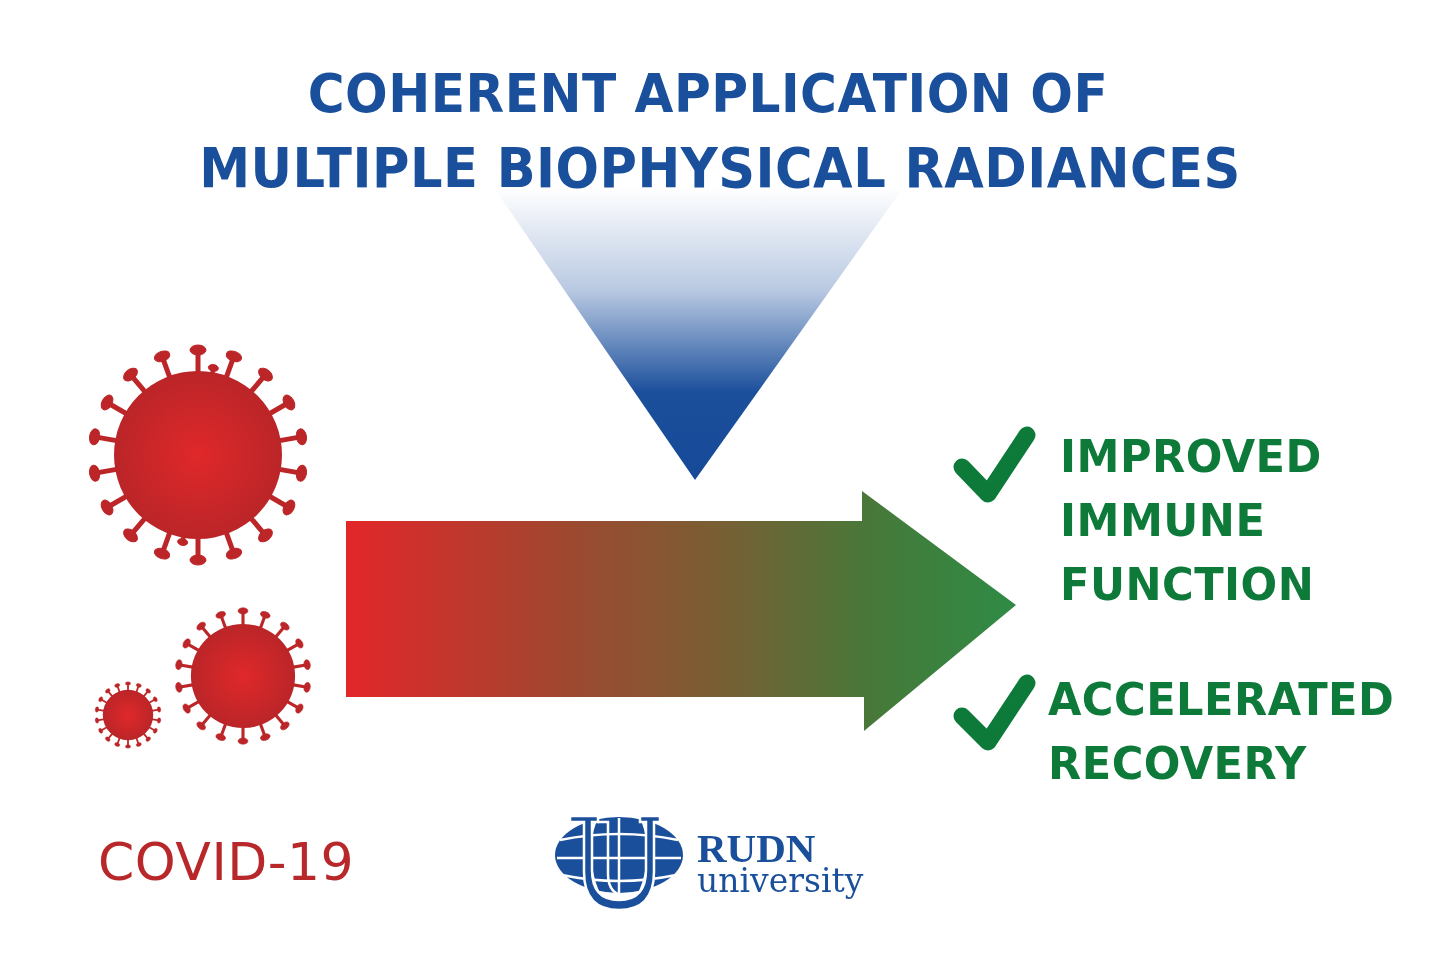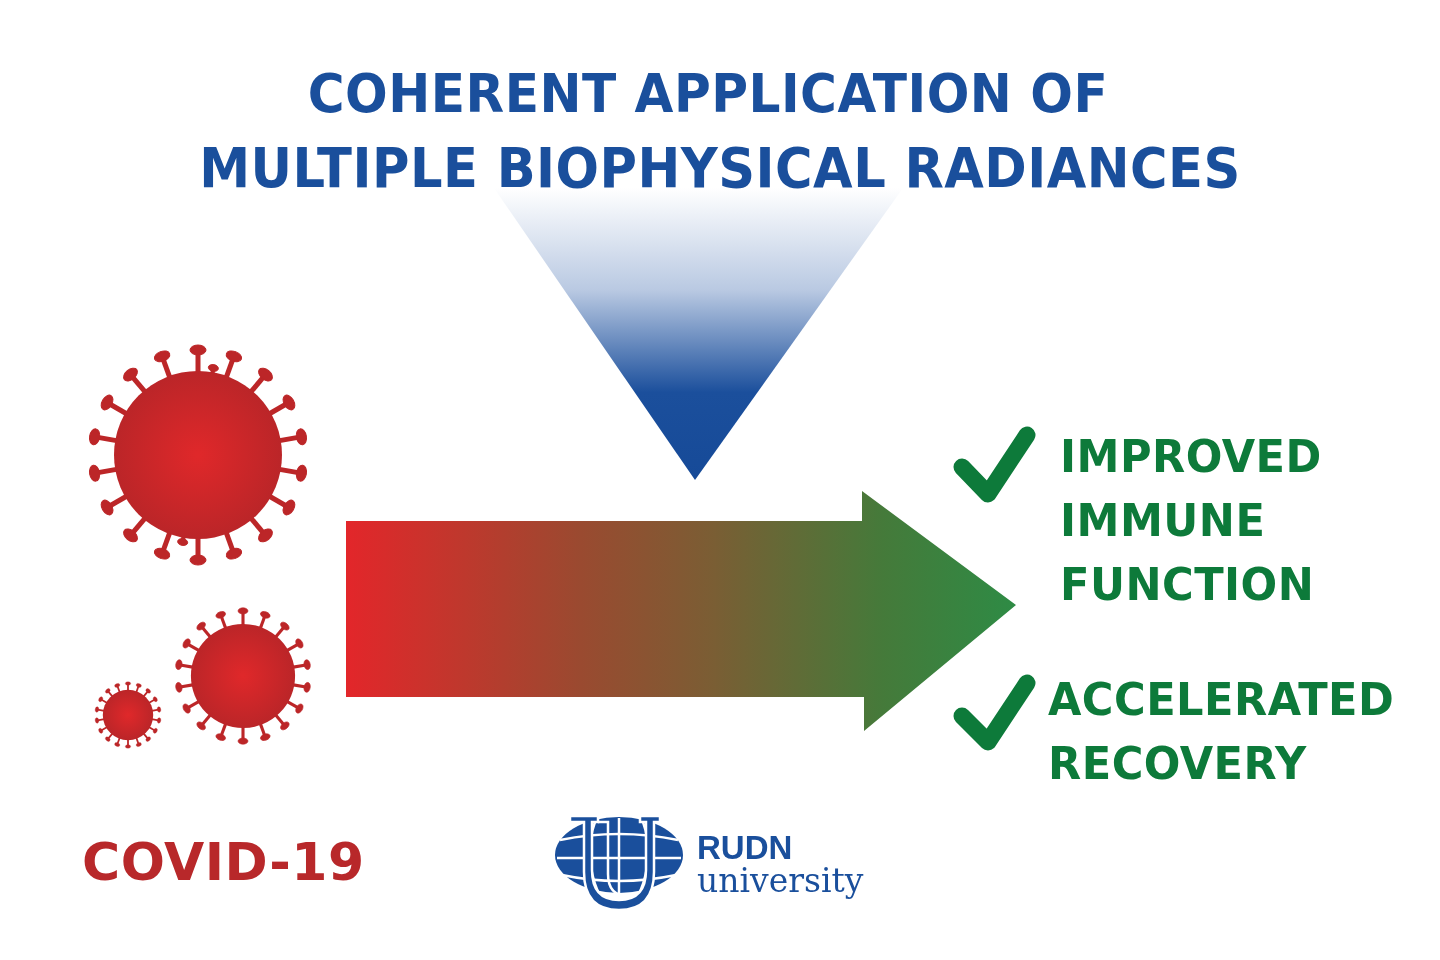--- a/index.html
+++ b/index.html
@@ -18,26 +18,26 @@
   #title2 { top:136px; font-size:55px; }
   svg.layer { position:absolute; left:0; top:0; }
   .green-text {
     position:absolute; color:#0d7a3a; font-weight:bold;
     font-family:"DejaVu Sans", sans-serif; font-size:44px; line-height:64px;
     letter-spacing:0.5px; transform-origin:left top; transform:scaleX(0.98);
   }
   #benefit1 { left:1060px; top:425px; }
   #benefit2 { left:1048px; top:668px; }
   #covid-label {
-    position:absolute; left:82px; top:832px; color:#b8282a; font-weight:bold;
+    position:absolute; left:98px; top:832px; color:#b8282a; font-weight:normal;
     font-size:52px; font-family:"DejaVu Sans", sans-serif; letter-spacing:0.5px;
   }
   #rudn-name {
     position:absolute; left:697px; top:832px; color:#1a4f9c;
-    font-family:Liberation Sans, sans-serif; font-weight:bold; font-size:33px; line-height:32px;
+    font-family:Liberation Serif, serif; font-weight:bold; font-size:41px; line-height:32px;
   }
   #rudn-sub {
     position:absolute; left:697px; top:864px; color:#1a4f9c;
     font-family:"DejaVu Serif", serif; font-size:33px; line-height:34px;text-align:center;
   }
 </style>
 </head>
 <body>
 
 <svg class="layer" width="1440" height="960" viewBox="0 0 1440 960">

